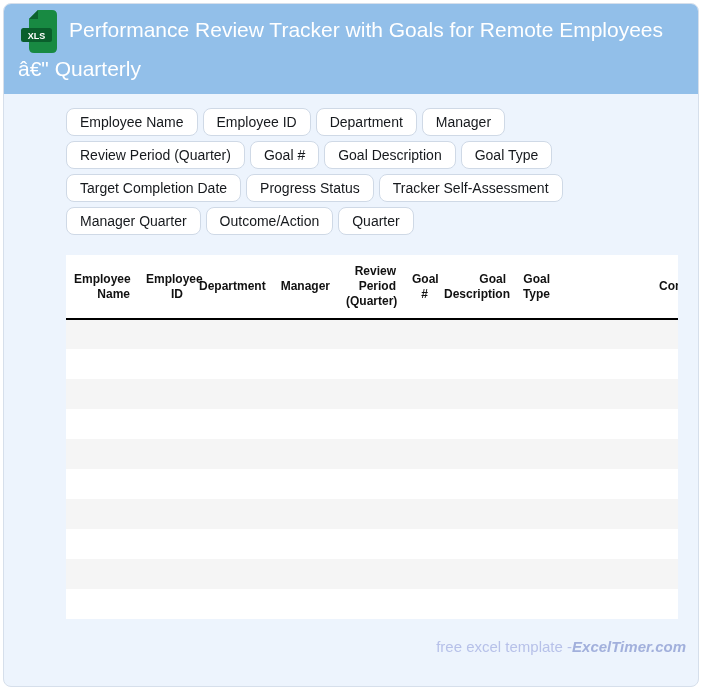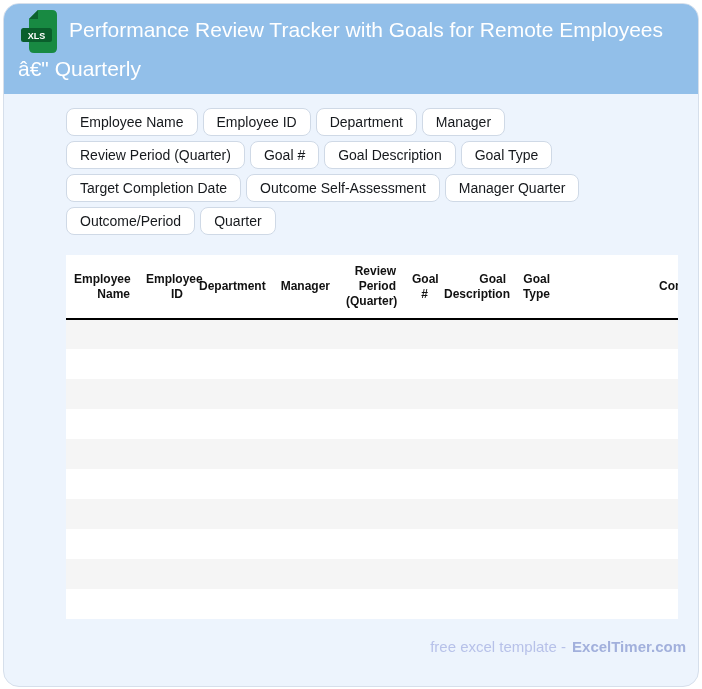--- a/index.html
+++ b/index.html
@@ -11,21 +11,21 @@
     width: 702px;
     height: 689px;
     background: #ffffff;
     overflow: hidden;
   }
 
   .card {
     position: absolute;
     left: 3px; top: 3px; right: 3px; bottom: 2px;
     border: 1px solid #d6dfeb;
-    border-radius: 16px;
+    border-radius: 8px;
     background: #edf4fd;
     overflow: hidden;
   }
 
   .header {
     background: #92bfe9;
     color: #ffffff;
     padding: 5px 18px 9px 14px;
     font-size: 21px;
     line-height: 32px;
@@ -88,22 +88,23 @@
 
   .footer {
     text-align: right;
     margin: 19px 12px 0 0;
     font-size: 15px;
     color: #b7c1e9;
   }
   .footer .brand {
     font-weight: bold;
     color: #a2b0dc;
-    margin-left: 6px;
+    margin-left: 0;
     cursor: pointer;
+    font-style: italic;
   }
 </style>
 </head>
 <body>
 
 <div class="page">
   <div class="card">
 
     <div class="header">
       <svg class="file-icon" width="40" height="44" viewBox="0 0 40 44">
@@ -118,23 +119,24 @@
     <div class="chips">
       <span class="chip">Employee Name</span>
       <span class="chip">Employee ID</span>
       <span class="chip">Department</span>
       <span class="chip">Manager</span>
       <span class="chip">Review Period (Quarter)</span>
       <span class="chip">Goal #</span>
       <span class="chip">Goal Description</span>
       <span class="chip">Goal Type</span>
       <span class="chip">Target Completion Date</span>
-      <span class="chip">Outcome Self-Assessment</span>
+      <span class="chip">Progress Status</span>
+      <span class="chip">Tracker Self-Assessment</span>
       <span class="chip">Manager Quarter</span>
-      <span class="chip">Outcome/Period</span>
+      <span class="chip">Outcome/Action</span>
       <span class="chip">Quarter</span>
     </div>
 
     <div class="table-wrap">
       <table>
         <colgroup>
           <col style="width:72px">
             <col style="width:53px">
             <col style="width:80px">
           <col style="width:67px">

